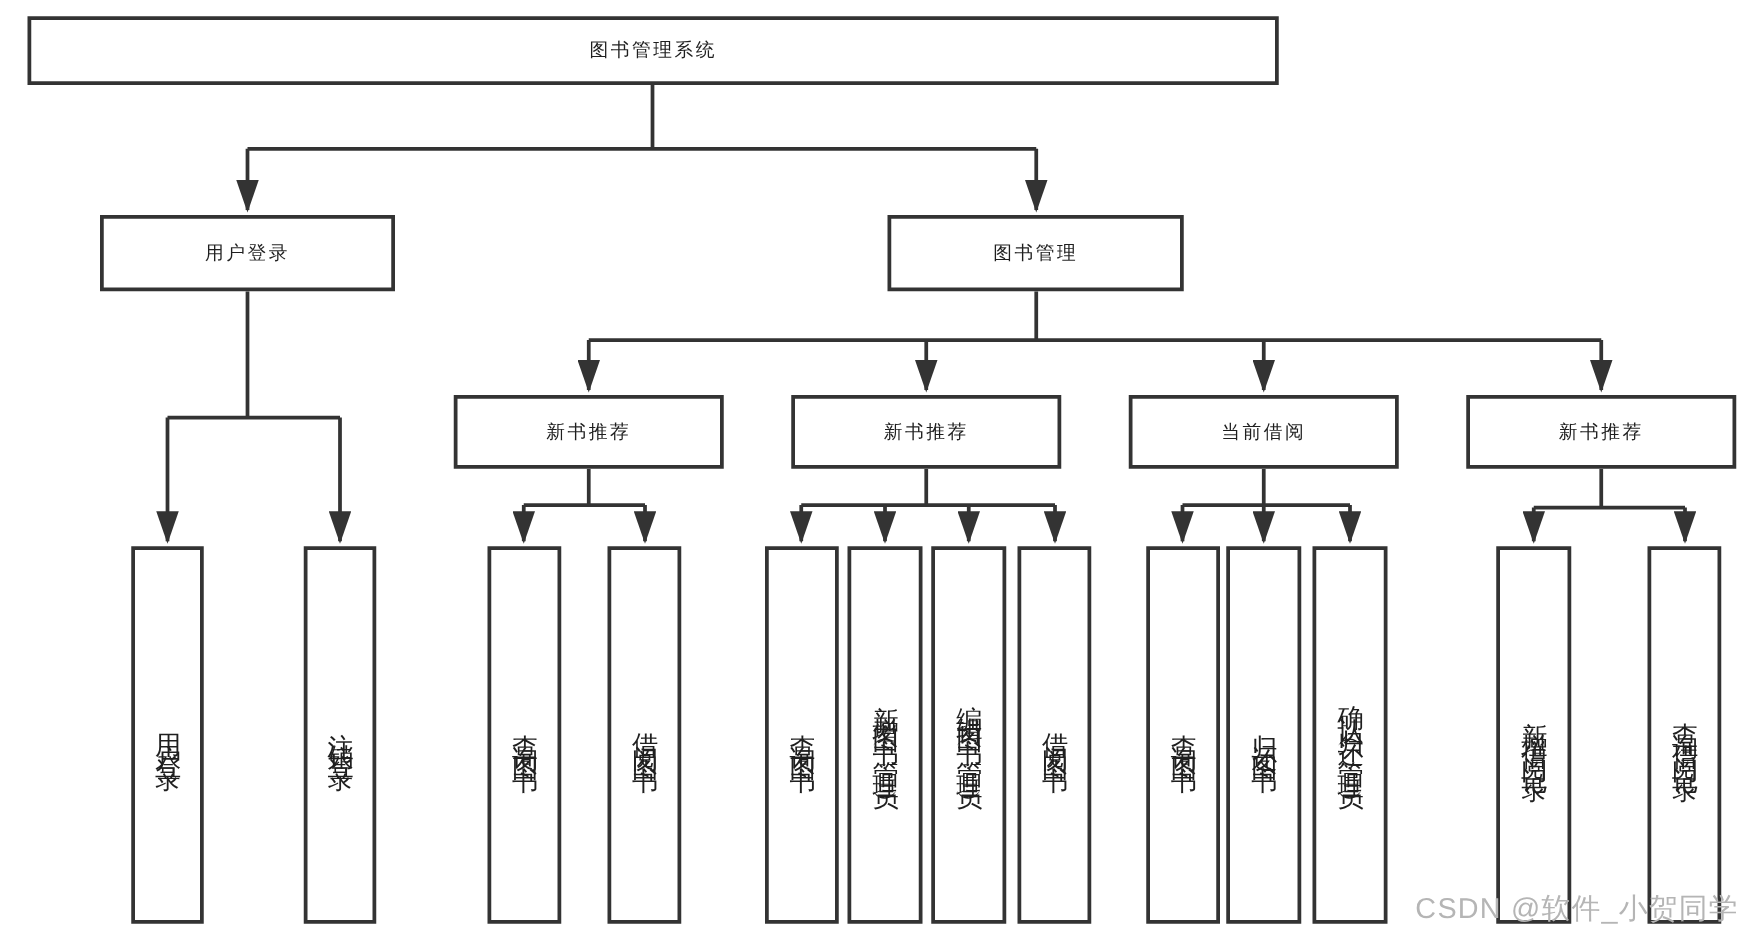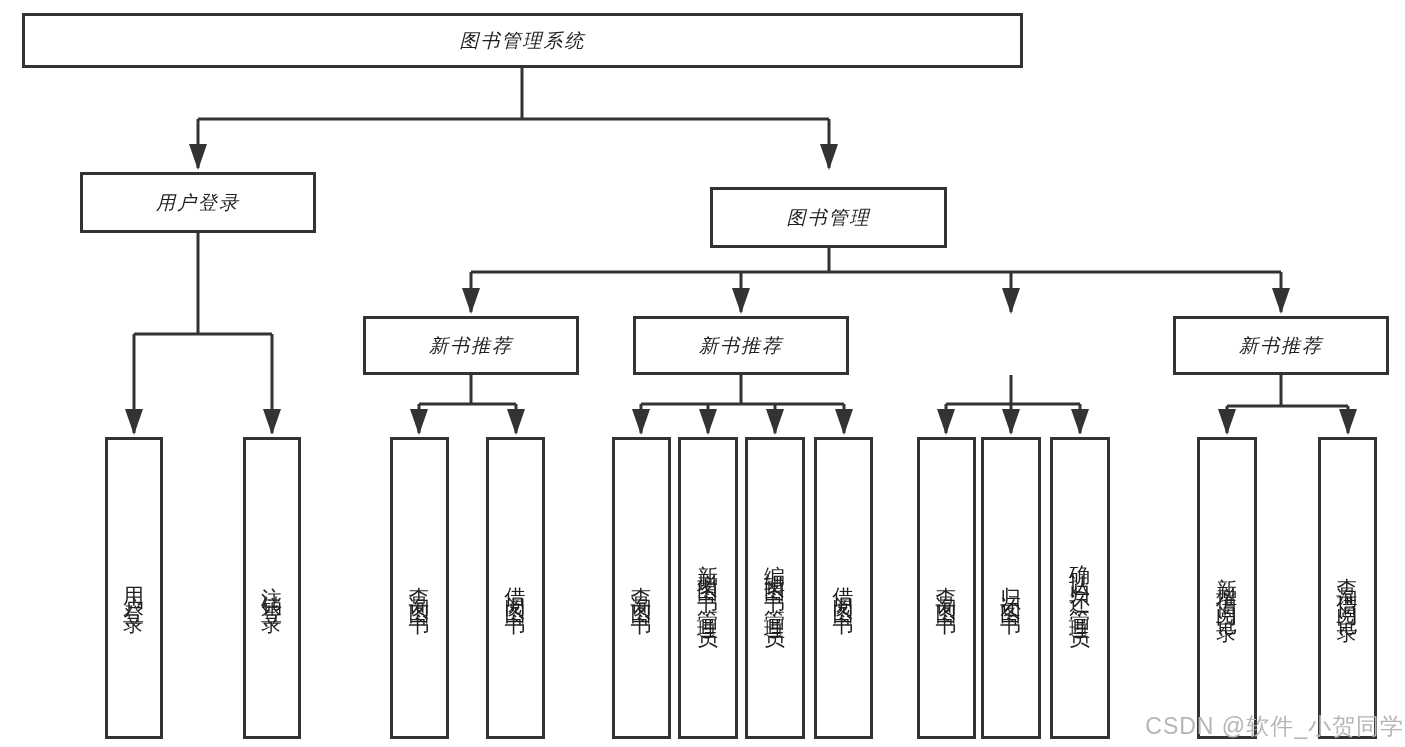--- a/index.html
+++ b/index.html
@@ -11,24 +11,23 @@
     overflow:hidden;
   }
   #connectors{position:absolute;left:0;top:0;width:1405px;height:747px;z-index:1;}
   .node{
     position:absolute;
     box-sizing:border-box;
     border:3px solid #333333;
     background:#ffffff;
     display:flex;align-items:center;justify-content:center;
     color:#1f1f1f;
-    font-size:19px;
+    font-size:15px;
     z-index:2;
     letter-spacing:2px;
-    font-style:italic;
   }
   .leaf{
     position:absolute;
     box-sizing:border-box;
     border:3px solid #333333;
     background:#ffffff;
     display:flex;align-items:center;justify-content:center;
     color:#1f1f1f;
     font-size:21px;
     z-index:2;
@@ -36,42 +35,42 @@
   }
   .leaf span{
     writing-mode:vertical-rl;
     text-orientation:mixed;
     letter-spacing:9px;
     line-height:1;
   }
   
   .n-root   {left:22px;  top:13px;  width:1001px; height:55px;}
   .n-user   {left:80px;  top:172px; width:236px;  height:61px;}
-  .n-book   {left:710px; top:172px; width:237px;  height:61px;margin-top:15px;}
+  .n-book   {left:710px; top:172px; width:237px;  height:61px;}
   .n-newrec {left:363px; top:316px; width:216px;  height:59px;}
   .n-borrow {left:633px; top:316px; width:216px;  height:59px;}
   .n-current{left:903px; top:316px; width:216px;  height:59px;}
   .n-records{left:1173px;top:316px; width:216px;  height:59px;}
   
   .l-user-login {left:105px; width:58px;}
   .l-logout     {left:243px; width:58px;}
   .l-nr-query   {left:390px; width:59px;}
   .l-nr-borrow  {left:486px; width:59px;}
   .l-bb-query   {left:612px; width:59px;}
   .l-bb-add     {left:678px; width:60px;}
   .l-bb-edit    {left:745px; width:60px;}
   .l-bb-borrow  {left:814px; width:59px;}
   .l-cb-query   {left:917px; width:59px;}
   .l-cb-return  {left:981px; width:60px;}
   .l-cb-confirm {left:1050px;width:60px;}
   .l-br-add     {left:1197px;width:60px;}
   .l-br-query   {left:1318px;width:59px;}
   #watermark{
     position:absolute;
-    right:1px;top:711px;
+    right:14px;top:711px;
     z-index:3;
     color:#b5b5b5;
     font-size:23px;
     letter-spacing:1px;
     white-space:nowrap;
   }
 </style>
 </head>
 <body>
 
@@ -149,20 +148,23 @@
   <div class="node n-book">
     <span>图书管理</span>
   </div>
 
   <div class="node n-newrec">
     <span>新书推荐</span>
   </div>
   <div class="node n-borrow">
     <span>新书推荐</span>
   </div>
+  <div class="node n-current">
+    <span>当前借阅</span>
+  </div>
   <div class="node n-records">
     <span>新书推荐</span>
   </div>
 
   <div class="leaf l-user-login">
     <span>用户登录</span>
   </div>
   <div class="leaf l-logout">
     <span>注销登录</span>
   </div>

